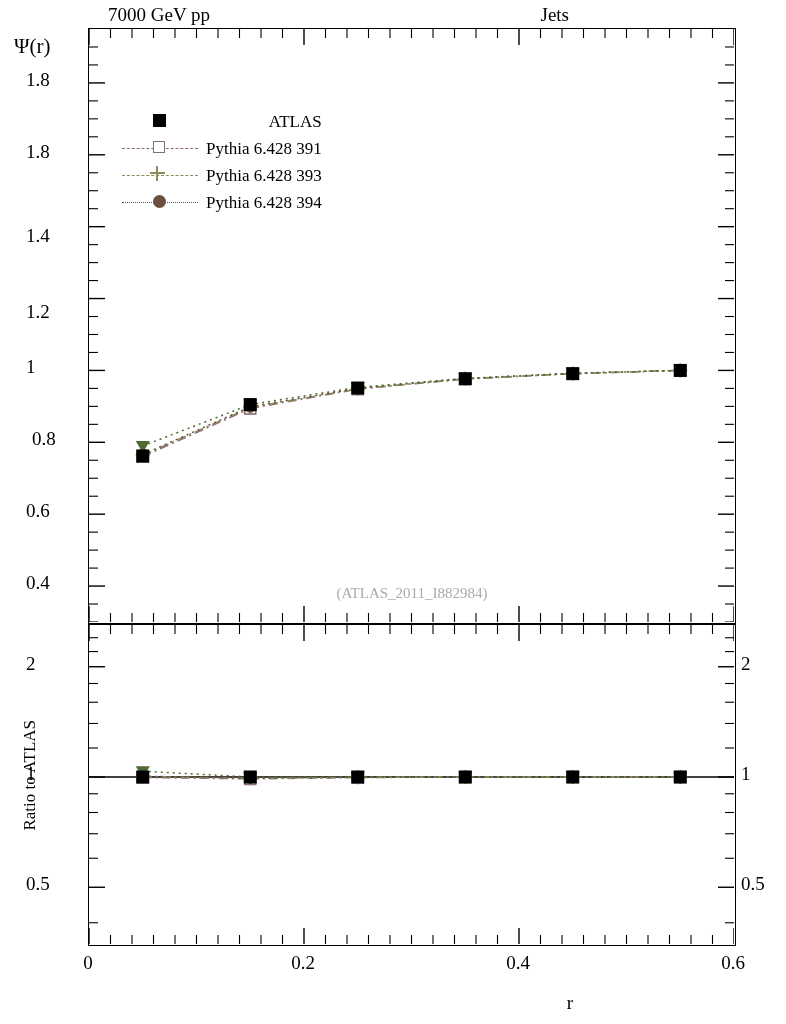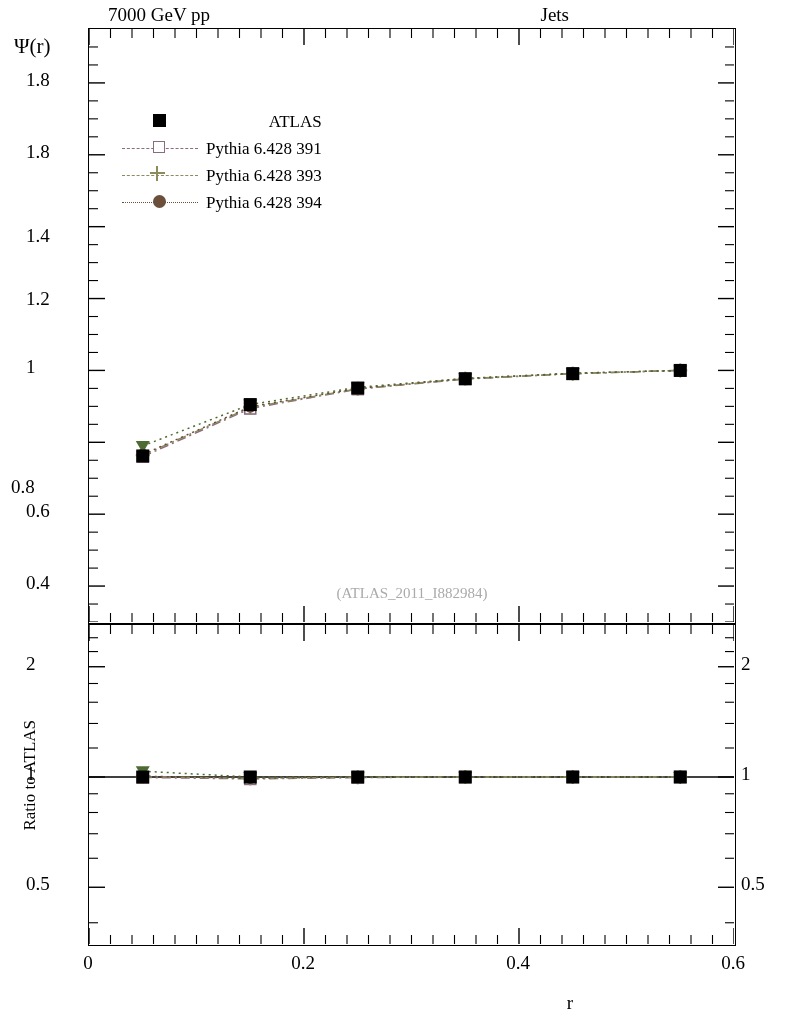--- a/index.html
+++ b/index.html
@@ -594,23 +594,23 @@
         <rect x="584.75" y="145.49872759113205" width="13" height="13" fill="#000000"></rect>
       </svg>
   </div>
 
   <div id="ratio-y-title">Ratio to ATLAS</div>
   <div id="x-axis-title">r</div>
 
   <div id="tick-labels">
       <div class="ylab" style="left: 26px; top: 572.061px; width: 54px; position: absolute;">0.4</div>
       <div class="ylab" style="left: 26px; top: 500.182px; width: 54px; position: absolute;">0.6</div>
-      <div class="ylab" style="left: 11px; top: 428.303px; width: 54px; position: absolute; margin-top: 48px;">0.8</div>
+      <div class="ylab" style="left: 32px; top: 428.303px; width: 54px; position: absolute;">0.8</div>
       <div class="ylab" style="left: 26px; top: 356.424px; width: 54px; position: absolute;">1</div>
-      <div class="ylab" style="left: 26px; top: 288px; width: 54px; position: absolute;">1.2</div>
+      <div class="ylab" style="left: 26px; top: 301px; width: 54px; position: absolute;">1.2</div>
       <div class="ylab" style="left: 26px; top: 225px; width: 54px; position: absolute;">1.4</div>
       <div class="ylab" style="left: 26px; top: 140.788px; width: 54px; position: absolute;">1.8</div>
       <div class="ylab" style="left: 26px; top: 68.9091px; width: 54px; position: absolute;">1.8</div>
       <div class="ylab" style="left: 26px; top: 873.262px; width: 54px; position: absolute;">0.5</div>
       <div class="ylab" style="left: 741px; top: 873.262px; width: 40px; position: absolute;">0.5</div>
       <div class="ylab" style="left: 26px; top: 762.999px; width: 54px; position: absolute;">1</div>
       <div class="ylab" style="left: 741px; top: 762.999px; width: 40px; position: absolute;">1</div>
       <div class="ylab" style="left: 26px; top: 652.736px; width: 54px; position: absolute;">2</div>
       <div class="ylab" style="left: 741px; top: 652.736px; width: 40px; position: absolute;">2</div>
       <div class="xlab" style="left: 58px; top: 952px; width: 60px; position: absolute;">0</div>

